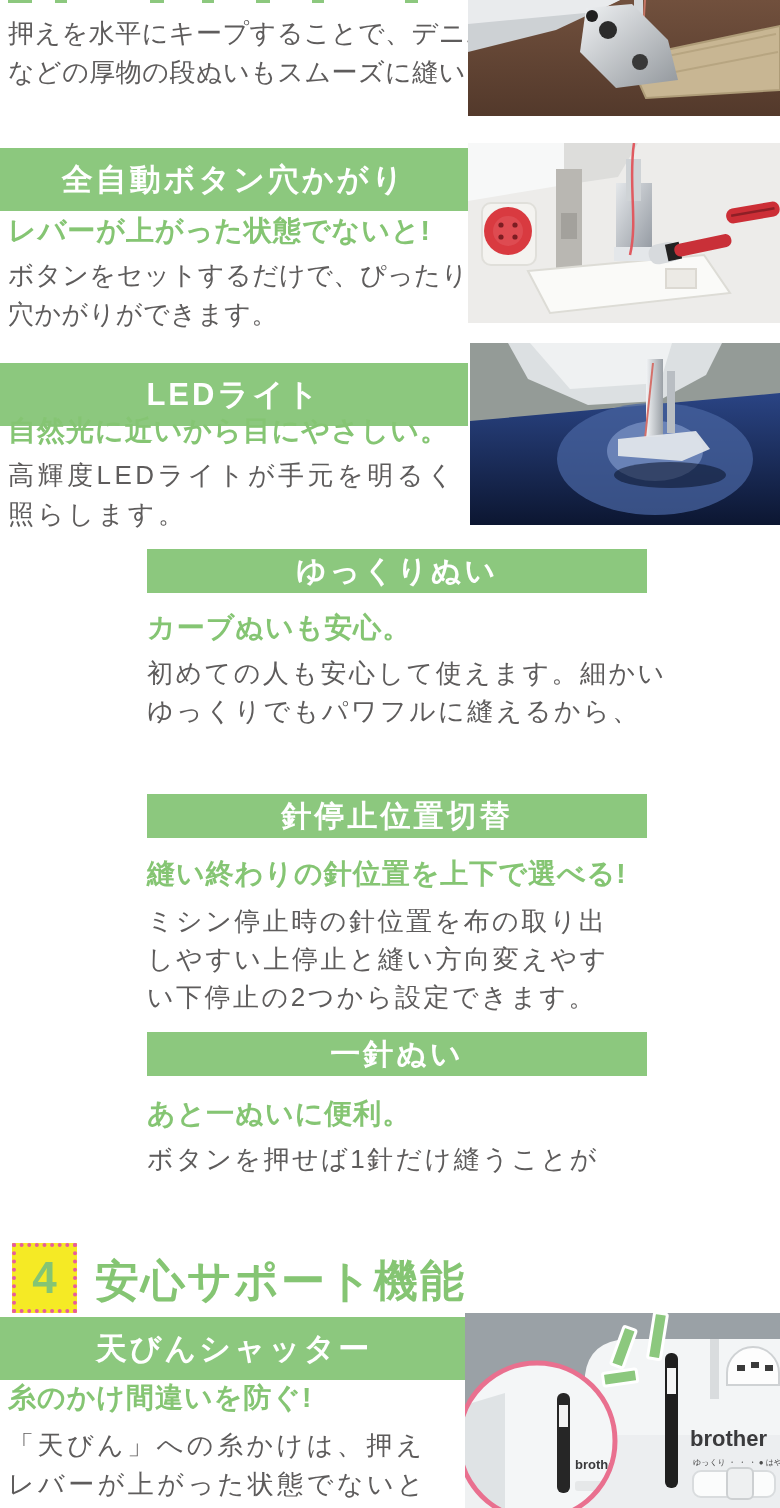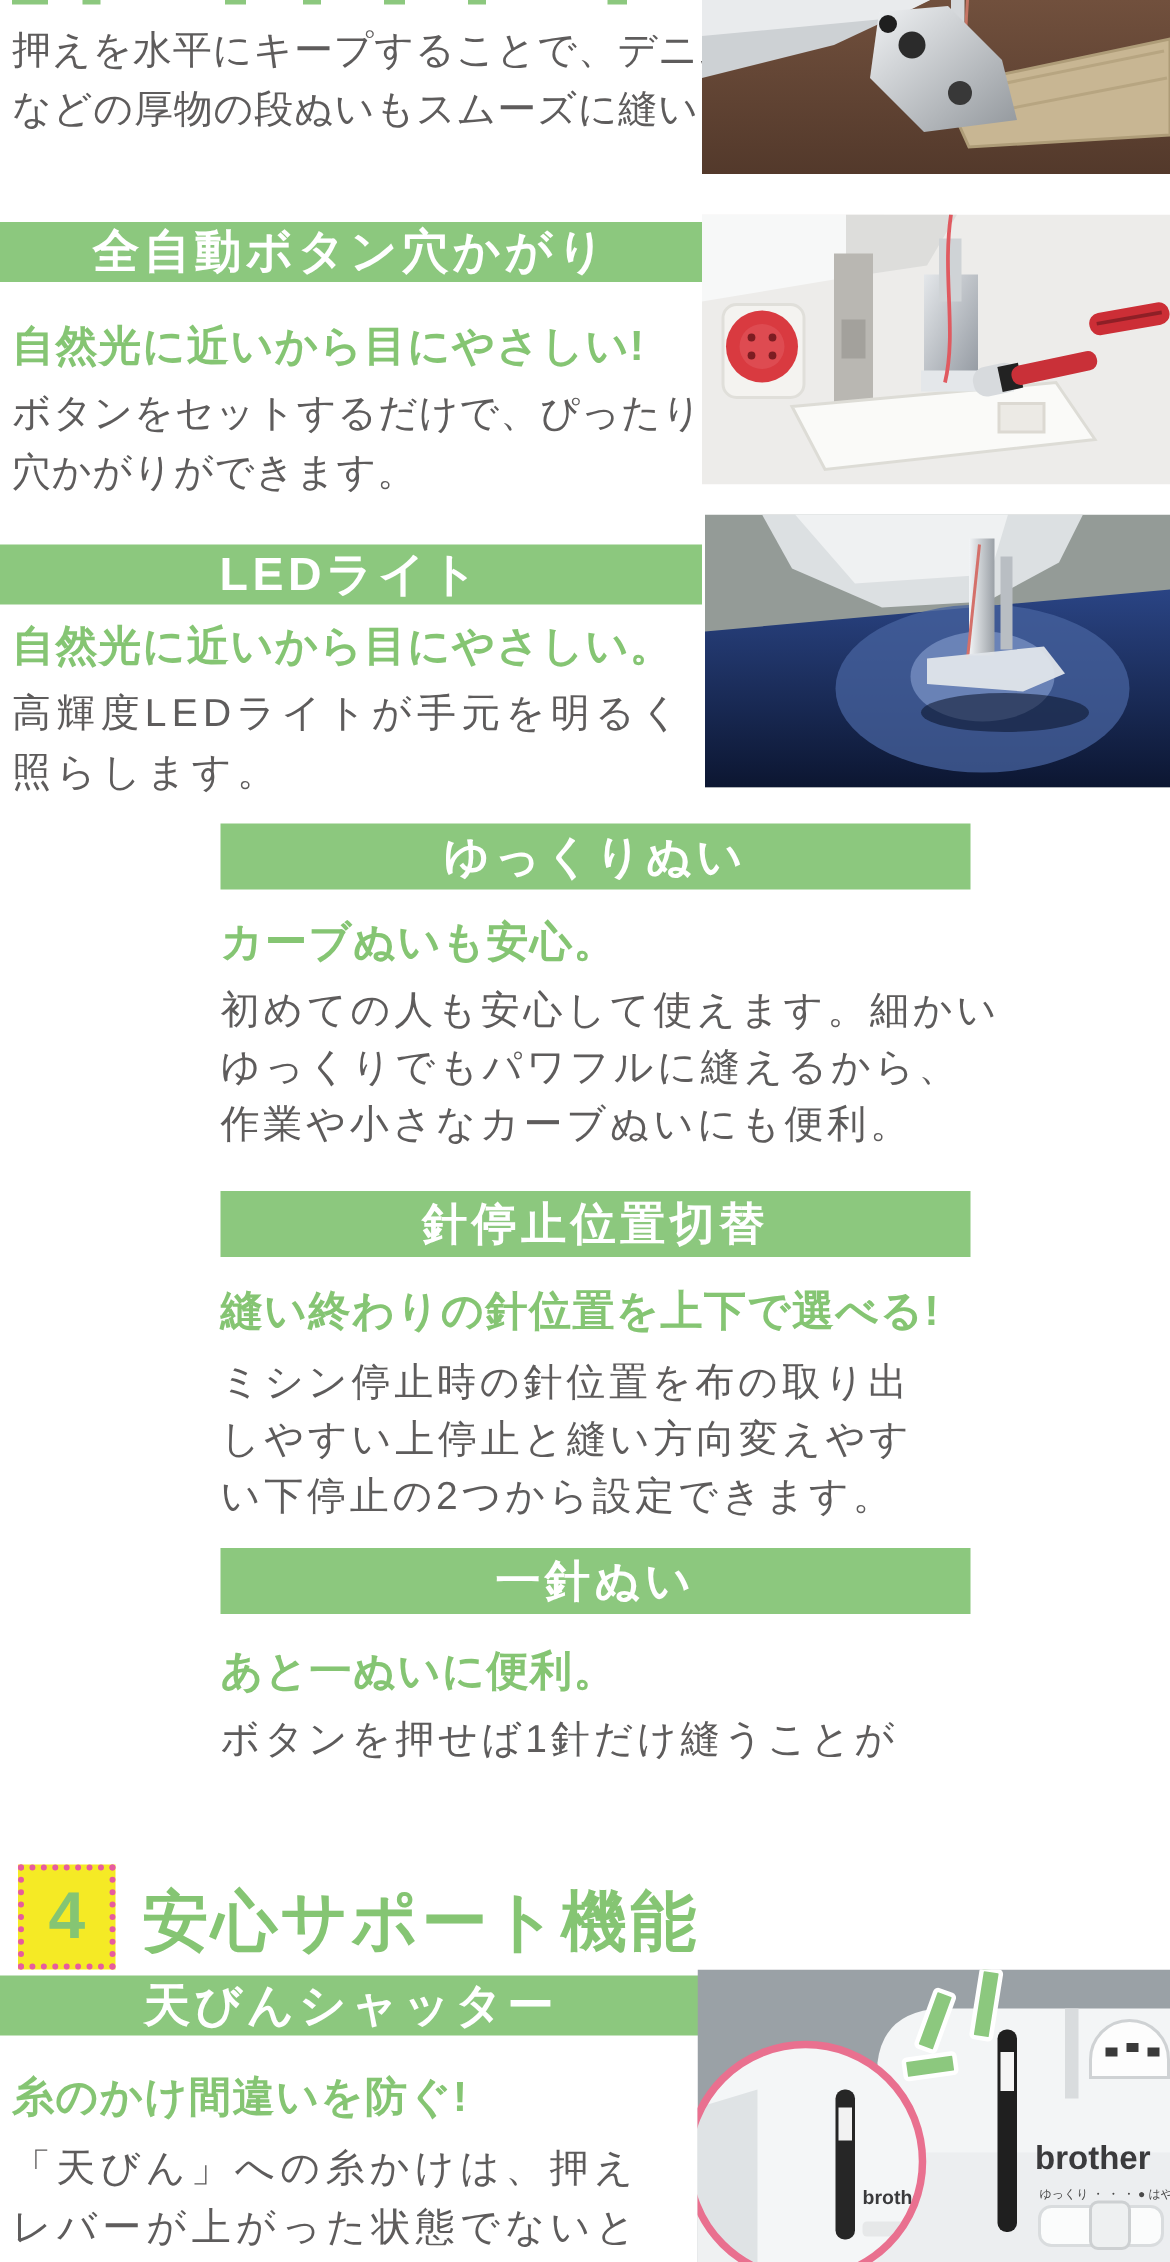--- a/index.html
+++ b/index.html
@@ -6,21 +6,21 @@
   html,body { background:#ffffff; }
   body {
     width:780px; height:1508px; position:relative; overflow:hidden;
     font-family:"Liberation Sans", sans-serif;
   }
   .banner {
     position:absolute; background:#8cc87e; color:#ffffff;
     display:flex; align-items:center; justify-content:center;
     font-weight:bold; white-space:nowrap;
   }
-  .banner.full { left:0; width:468px; height:40px; font-size:31px; letter-spacing:3px; }
+  .banner.full { left:0; width:468px; height:63px; font-size:31px; letter-spacing:3px; }
   .banner.sub  { left:147px; width:500px; height:44px; font-size:30px; letter-spacing:3px; }
   .subtitle {
     position:absolute; color:#85c573; font-weight:bold; font-size:28px;
     letter-spacing:1px; white-space:nowrap; line-height:1.05;
   }
   .bodytext { position:absolute; color:#5e5c5c; font-size:26px; line-height:39px;
     letter-spacing:0.5px; white-space:nowrap; }
   .bodytext.sp { letter-spacing:3.5px; }
   .bodytext.sub { line-height:38px; letter-spacing:2.5px; }
   .photo { position:absolute; display:block; }
@@ -77,21 +77,21 @@
   <line x1="177" y1="0" x2="173" y2="66" stroke="#c57564" stroke-width="2"></line>
   <polygon points="118,8 164,4 200,40 210,80 148,88 112,52" fill="url(#m1)"></polygon>
   <circle cx="140" cy="30" r="9" fill="#2b2b2b"></circle>
   <circle cx="172" cy="62" r="8" fill="#383838"></circle>
   <circle cx="124" cy="16" r="6" fill="#1f1f1f"></circle>
 </svg>
 
 <div class="banner full" style="top:148px;">
   <span>全自動ボタン穴かがり</span>
 </div>
-<div class="subtitle" style="left:8px; top:216px;">自然光に近いから目にやさしい!</div>
+<div class="subtitle" style="left:8px; top:216px;">レバーが上がった状態でないと!</div>
 <div class="bodytext" style="left:8px; top:256px;">
   <div>ボタンをセットするだけで、ぴったりの</div>
   <div>穴かがりができます。</div>
 </div>
 
 <svg class="photo" style="left:468px; top:143px; width:312px; height:180px;" viewBox="0 0 312 180">
   <defs>
     <linearGradient id="m2" x1="0" y1="0" x2="1" y2="1">
       <stop offset="0" stop-color="#e4e7ea"></stop>
         <stop offset="1" stop-color="#9298a0"></stop>
@@ -159,21 +159,20 @@
   <ellipse cx="200" cy="132" rx="56" ry="13" fill="#0a1228" opacity="0.55"></ellipse>
 </svg>
 
 <div class="banner sub" style="top:549px;">
   <span>ゆっくりぬい</span>
 </div>
 <div class="subtitle" style="left:147px; top:613px;">カーブぬいも安心。</div>
 <div class="bodytext sub" style="left:147px; top:654px;">
   <div>初めての人も安心して使えます。細かい</div>
   <div>ゆっくりでもパワフルに縫えるから、</div>
-  <div>作業や小さなカーブぬいにも便利。</div>
 </div>
 
 <div class="banner sub" style="top:794px;">
   <span>針停止位置切替</span>
 </div>
 <div class="subtitle" style="left:147px; top:859px;">縫い終わりの針位置を上下で選べる!</div>
 <div class="bodytext sub" style="left:147px; top:902px;">
   <div>ミシン停止時の針位置を布の取り出</div>
   <div>しやすい上停止と縫い方向変えやす</div>
   <div>い下停止の2つから設定できます。</div>

